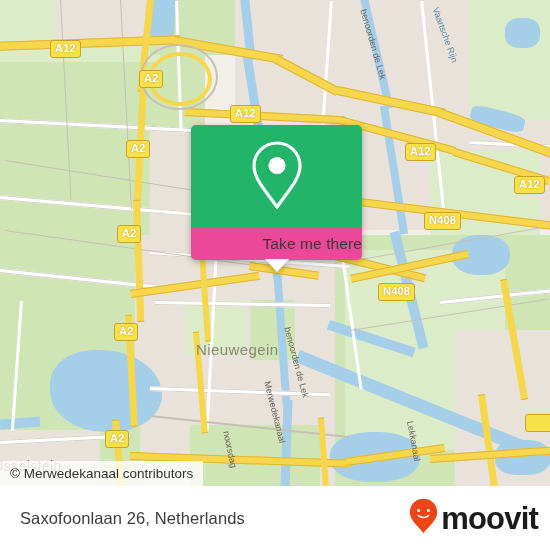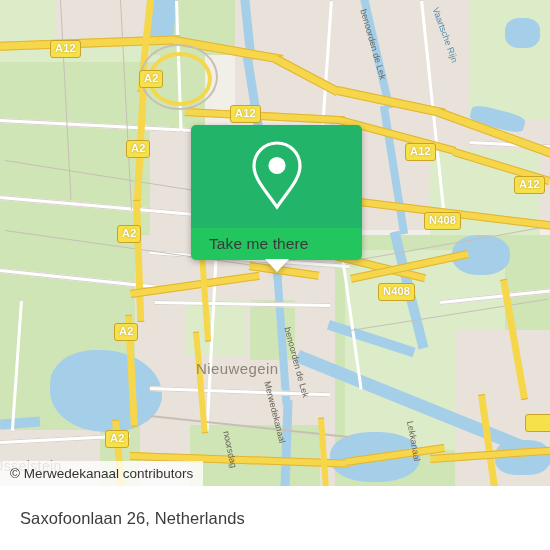--- a/index.html
+++ b/index.html
@@ -131,25 +131,25 @@
   #popup-head {
     height: 103px;
     background: #22b468;
     border-radius: 5px 5px 0 0;
     display: flex;
     align-items: center;
     justify-content: center;
   }
   #popup-body {
     height: 32px;
-    background: #22c55e;
+    background: #ec4899;
     border-radius: 0 0 5px 5px;
     display: flex;
     align-items: center;
-    justify-content: flex-start;
+    justify-content: flex-end;
     padding-left: 18px;
   }
   #popup-label {
     color: #3a3a3a;
     font-size: 15.5px;
     letter-spacing: .1px;
   }
   #popup-tail {
     position: absolute;
     left: 50%;
@@ -321,21 +321,21 @@
       <div class="shield" style="left:514px; top:176px;">A12</div>
       <div class="shield" style="left:117px; top:225px;">A2</div>
       <div class="shield" style="left:424px; top:212px;">N408</div>
       <div class="shield" style="left:378px; top:283px;">N408</div>
       <div class="shield" style="left:114px; top:323px;">A2</div>
       <div class="shield" style="left:105px; top:430px;">A2</div>
       <div class="shield" style="left:525px; top:414px;padding-left:28px;">A27</div>
     </div>
 
     <div class="layer">
-      <div class="place-label" style="left:196px; top:360px;">Nieuwegein</div>
+      <div class="place-label" style="left:196px; top:341px;">Nieuwegein</div>
       <div class="place-label" style="left:-8px; top:458px; font-size:14px;">IJsselstein</div>
 
       <div class="street-label" style="left:368px; top:8px;  transform:rotate(74deg);">benoorden de Lek</div>
       <div class="canal-label" style="left:440px; top:6px;  transform:rotate(70deg);">Vaartsche Rijn</div>
       <div class="street-label" style="left:292px; top:326px; transform:rotate(75deg);">benoorden de Lek</div>
       <div class="street-label" style="left:272px; top:380px; transform:rotate(76deg);">Merwedekanaal</div>
       <div class="street-label" style="left:415px; top:420px; transform:rotate(80deg);">Lekkanaal</div>
       <div class="street-label" style="left:231px; top:430px; transform:rotate(78deg);">noorsdag</div>
     </div>
 
@@ -353,15 +353,26 @@
       <div id="popup-body">
         <span id="popup-label">Take me there</span>
       </div>
       <div id="popup-tail"></div>
     </div>
 
   </div>
 
   <div id="footer">
     <div id="address">Saxofoonlaan 26, Netherlands</div>
+    <div id="brand">
+      <span>
+        <svg width="29" height="36" viewBox="0 0 29 36" aria-hidden="true">
+          <path d="M14.5 0.8 C6.8 0.8 0.8 6.8 0.8 14.3 C0.8 22 8.5 27.5 14.5 35.2 C20.5 27.5 28.2 22 28.2 14.3 C28.2 6.8 22.2 0.8 14.5 0.8 Z" fill="#ec4616"></path>
+          <circle cx="9.6" cy="12.4" r="1.5" fill="#ffffff"></circle>
+          <circle cx="19.4" cy="12.4" r="1.5" fill="#ffffff"></circle>
+          <path d="M9.4 17.4 C11.2 20.2 17.8 20.2 19.6 17.4" fill="none" stroke="#ffffff" stroke-width="1.7" stroke-linecap="round"></path>
+        </svg>
+      </span>
+      <span id="brand-word">moovit</span>
+    </div>
   </div>
 
 </div>
 
 </body></html>

